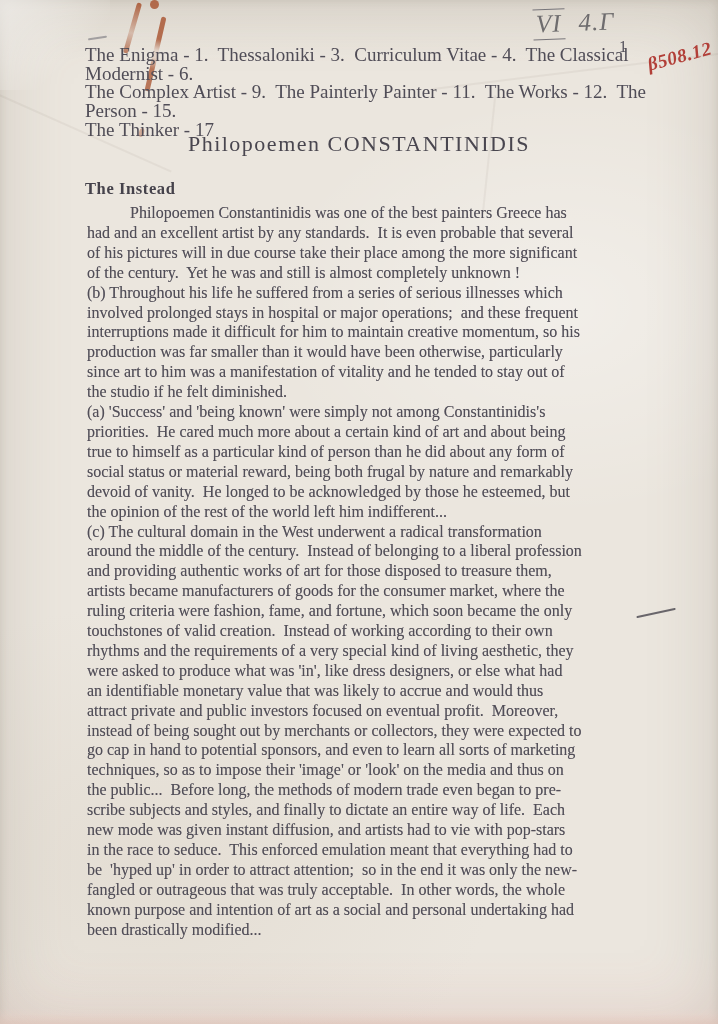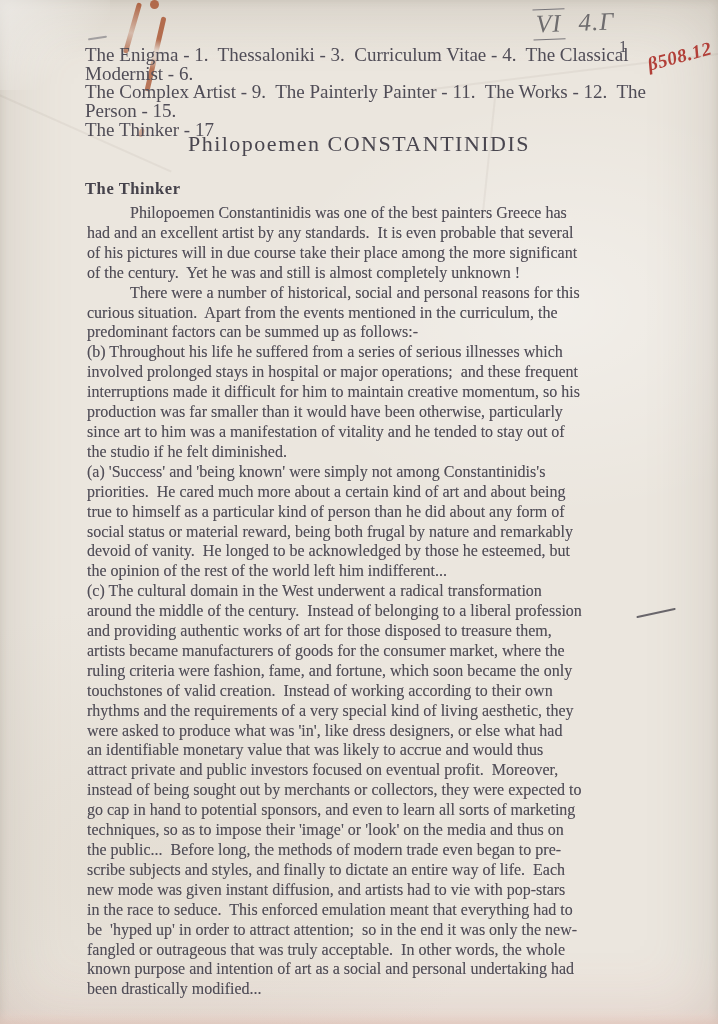--- a/index.html
+++ b/index.html
@@ -80,30 +80,27 @@
   </div>
   <div class="typed-page-number">1</div>
   <div class="red-code">β508.12</div>
 
   <div class="toc">The Enigma - 1.  Thessaloniki - 3.  Curriculum Vitae - 4.  The Classical Modernist - 6.
 The Complex Artist - 9.  The Painterly Painter - 11.  The Works - 12.  The Person - 15.
 The Thinker - 17</div>
 
   <h1 class="doc-title">Philopoemen CONSTANTINIDIS</h1>
 
-  <h2 class="section-heading">The Thinker</h2>
+  <h2 class="section-heading">The Instead</h2>
 
   <div class="body-text">
     <p class="indent">Philopoemen Constantinidis was one of the best painters Greece has
 had and an excellent artist by any standards.  It is even probable that several
 of his pictures will in due course take their place among the more significant
 of the century.  Yet he was and still is almost completely unknown !</p>
-    <p class="indent">There were a number of historical, social and personal reasons for this
-curious situation.  Apart from the events mentioned in the curriculum, the
-predominant factors can be summed up as follows:-</p>
     <p>(b) Throughout his life he suffered from a series of serious illnesses which
 involved prolonged stays in hospital or major operations;  and these frequent
 interruptions made it difficult for him to maintain creative momentum, so his
 production was far smaller than it would have been otherwise, particularly
 since art to him was a manifestation of vitality and he tended to stay out of
 the studio if he felt diminished.</p>
     <p>(a) 'Success' and 'being known' were simply not among Constantinidis's
 priorities.  He cared much more about a certain kind of art and about being
 true to himself as a particular kind of person than he did about any form of
 social status or material reward, being both frugal by nature and remarkably

